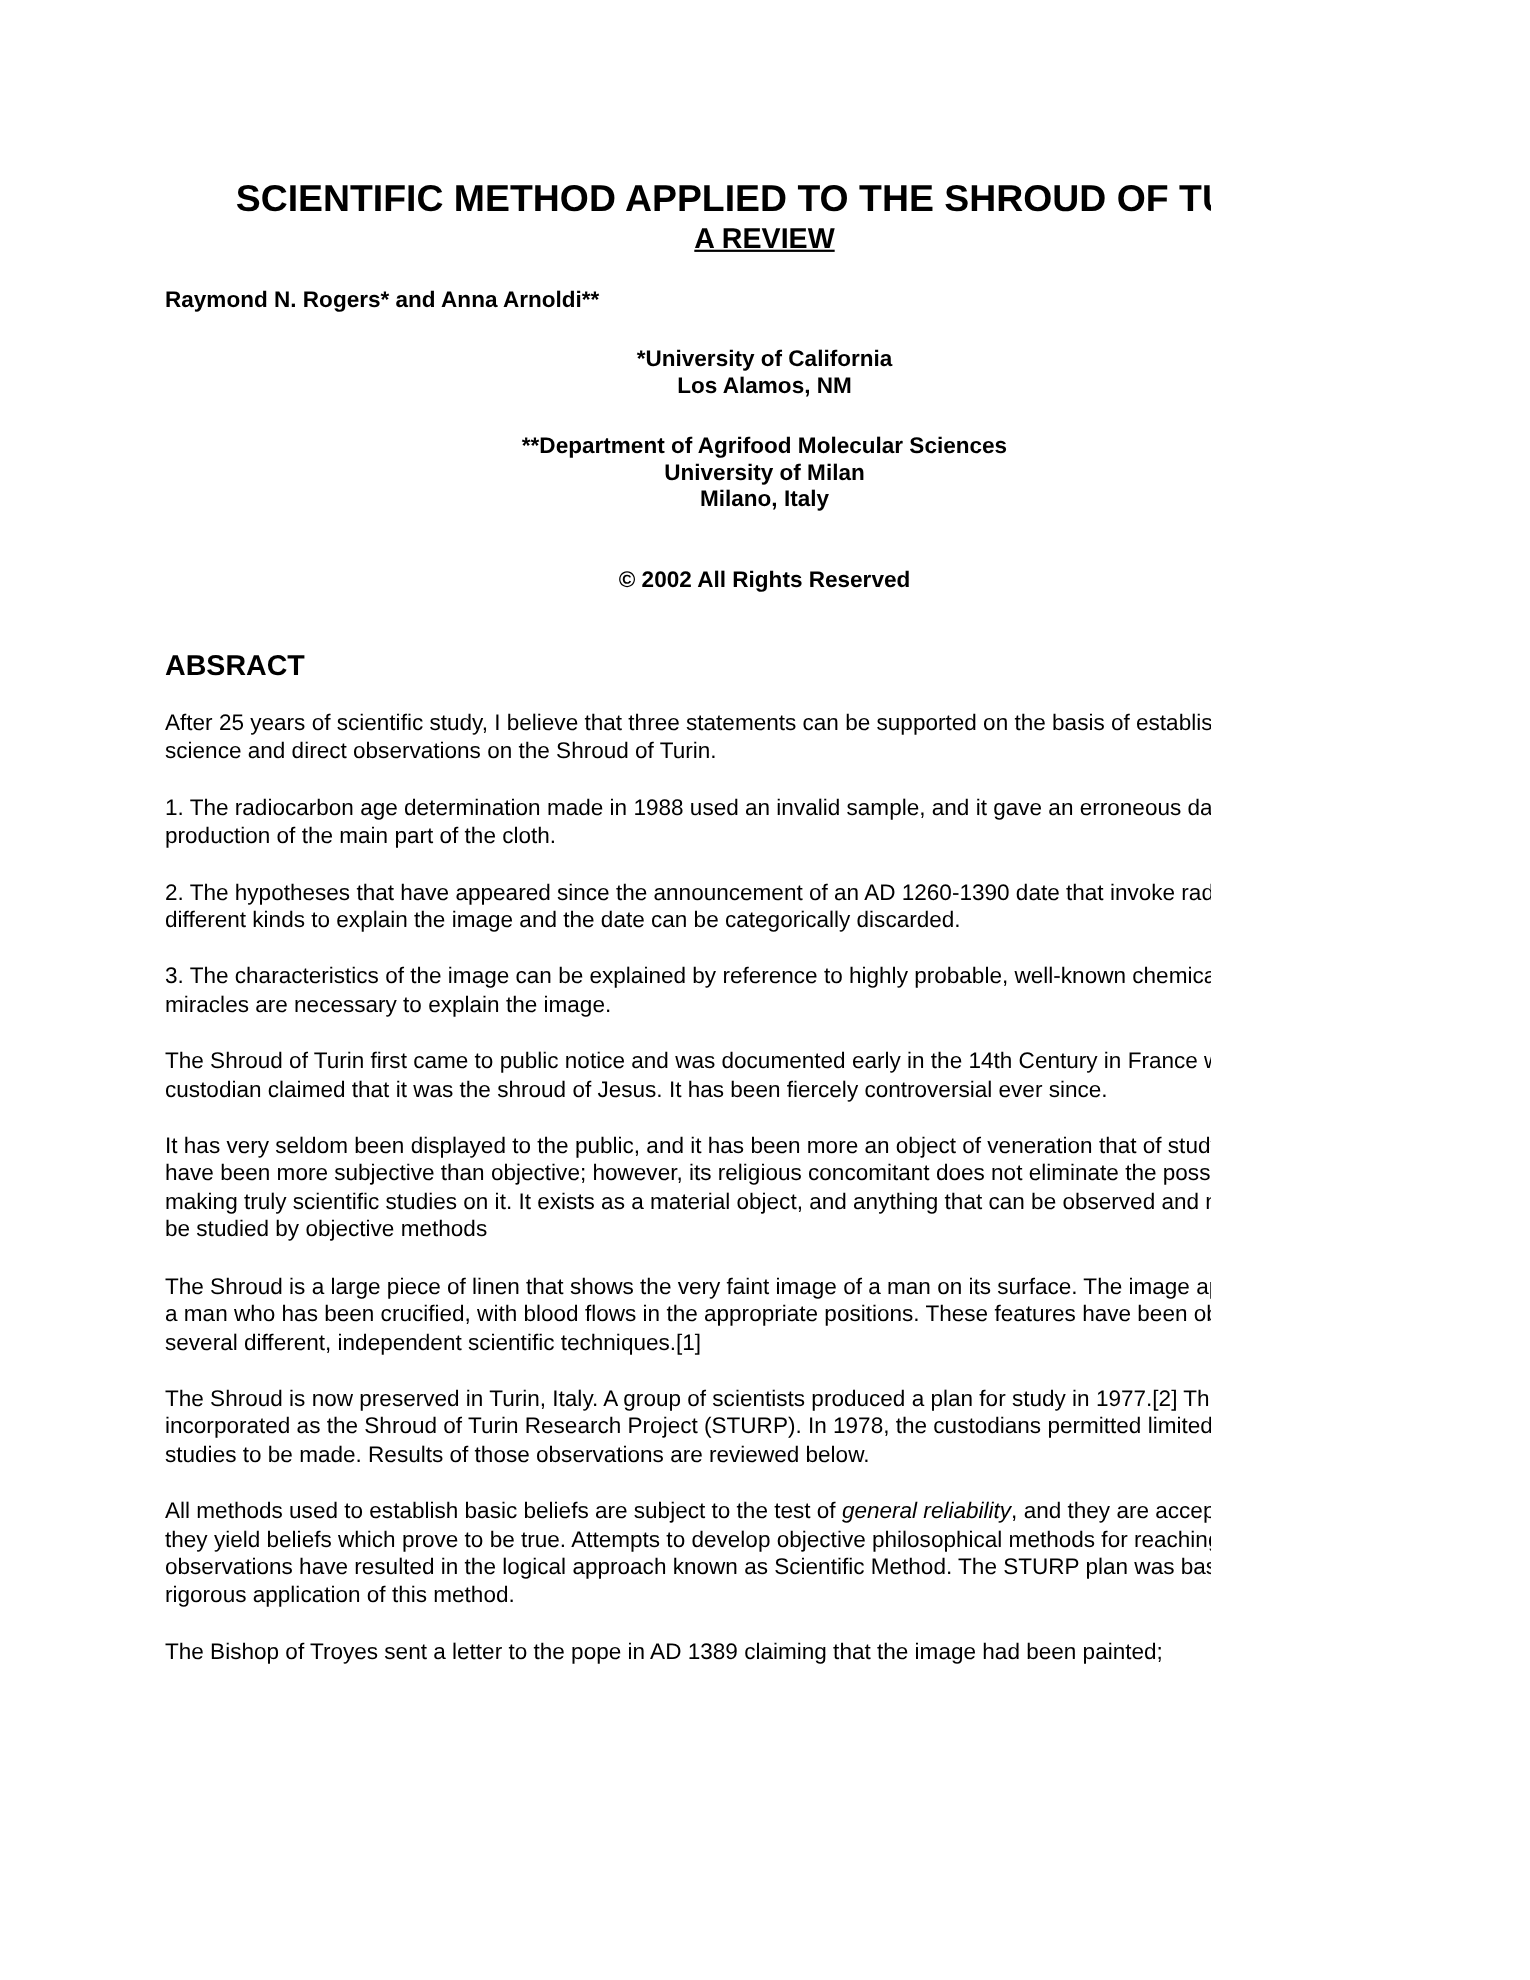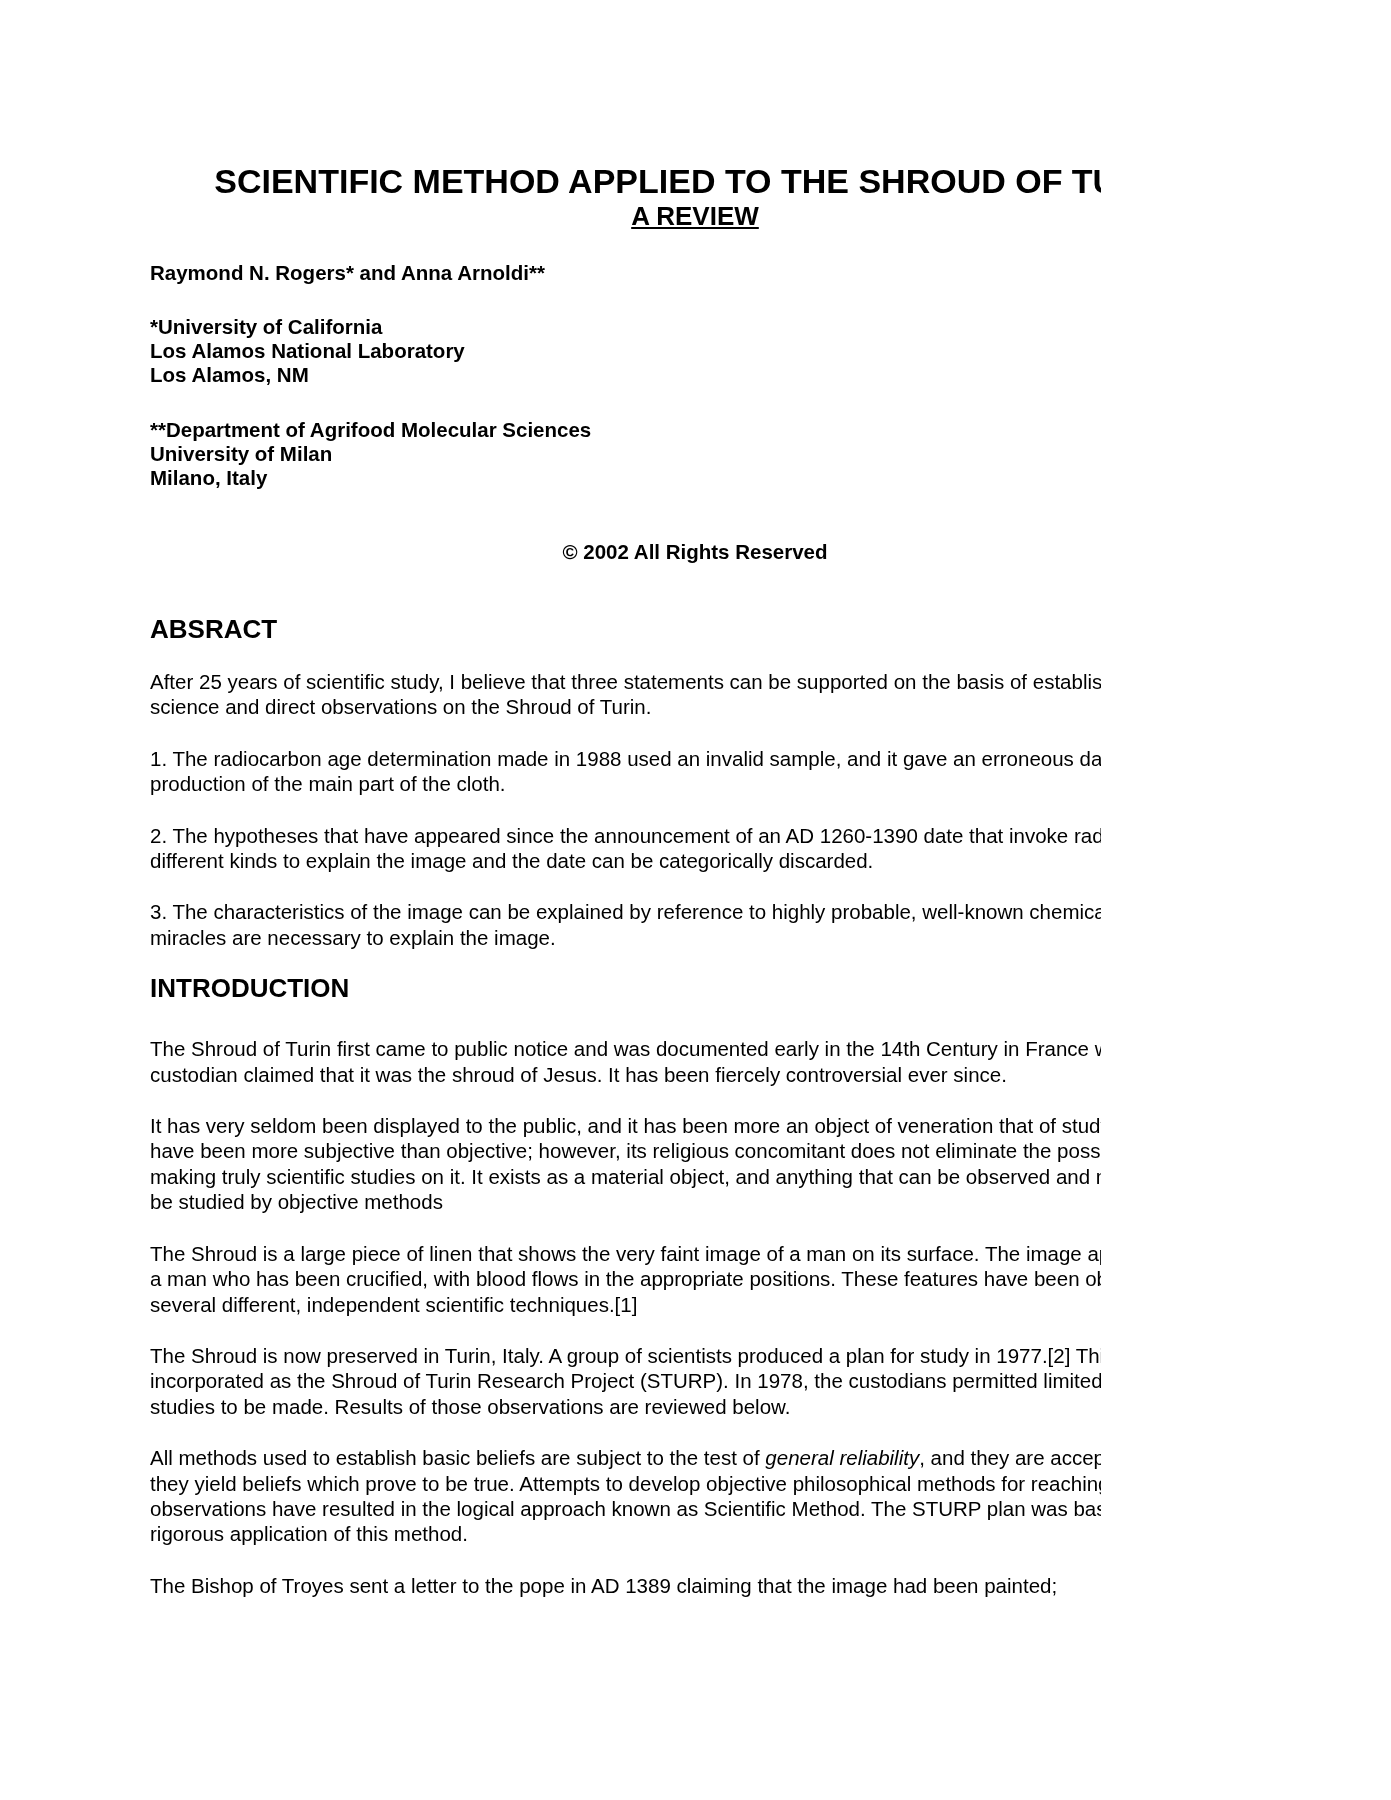--- a/index.html
+++ b/index.html
@@ -40,21 +40,21 @@
   .authors {
     font-size: 20.5px;
     line-height: 24px;
     font-weight: 700;
     margin-top: 29px;
   }
   .affiliation {
     font-size: 20.5px;
     line-height: 24px;
     font-weight: 700;
-    text-align: left;
+    text-align: center;
   }
   .affiliation-1 { margin-top: 30px; }
   .affiliation-2 { margin-top: 31px; }
   .copyright {
     font-size: 20.5px;
     line-height: 24px;
     font-weight: 700;
     text-align: center;
     margin-top: 50px;
   }
@@ -82,40 +82,38 @@
 <div class="page">
   <div class="content">
 
     <h1 class="title">SCIENTIFIC METHOD APPLIED TO THE SHROUD OF TURIN</h1>
     <h2 class="subtitle">A REVIEW</h2>
 
     <div class="authors">Raymond N. Rogers* and Anna Arnoldi**</div>
 
     <div class="affiliation affiliation-1">
       <div>*University of California</div>
-      <div>Los Alamos National Laboratory</div>
       <div>Los Alamos, NM</div>
     </div>
 
     <div class="affiliation affiliation-2">
       <div>**Department of Agrifood Molecular Sciences</div>
       <div>University of Milan</div>
       <div>Milano, Italy</div>
     </div>
 
     <div class="copyright">© 2002 All Rights Reserved</div>
 
     <div class="section-heading">ABSRACT</div>
 
     <p class="para">After 25 years of scientific study, I believe that three statements can be supported on the basis of established laws of science and direct observations on the Shroud of Turin.</p>
     <p class="para">1. The radiocarbon age determination made in 1988 used an invalid sample, and it gave an erroneous date for the production of the main part of the cloth.</p>
     <p class="para">2. The hypotheses that have appeared since the announcement of an AD 1260-1390 date that invoke radiation of different kinds to explain the image and the date can be categorically discarded.</p>
     <p class="para">3. The characteristics of the image can be explained by reference to highly probable, well-known chemical reactions. No miracles are necessary to explain the image.</p>
 
-    <div class="section-heading section-heading--intro">INTRODUCTION</div>
 
     <p class="para">The Shroud of Turin first came to public notice and was documented early in the 14th Century in France when its custodian claimed that it was the shroud of Jesus. It has been fiercely controversial ever since.</p>
     <p class="para">It has very seldom been displayed to the public, and it has been more an object of veneration that of study. Reports on it have been more subjective than objective; however, its religious concomitant does not eliminate the possibility of making truly scientific studies on it. It exists as a material object, and anything that can be observed and measured can be studied by objective methods</p>
     <p class="para">The Shroud is a large piece of linen that shows the very faint image of a man on its surface. The image appears to show a man who has been crucified, with blood flows in the appropriate positions. These features have been observed by several different, independent scientific techniques.[1]</p>
     <p class="para">The Shroud is now preserved in Turin, Italy. A group of scientists produced a plan for study in 1977.[2] This group incorporated as the Shroud of Turin Research Project (STURP). In 1978, the custodians permitted limited scientific studies to be made. Results of those observations are reviewed below.</p>
 
     <p class="para"><span>All methods used to establish basic beliefs are subject to the test of </span><em>general reliability</em><span>, and they are acceptable only if they yield beliefs which prove to be true. Attempts to develop objective philosophical methods for reaching truth from observations have resulted in the logical approach known as Scientific Method. The STURP plan was based on a rigorous application of this method.</span></p>
 
     <p class="para">The Bishop of Troyes sent a letter to the pope in AD 1389 claiming that the image had been painted;</p>
 

